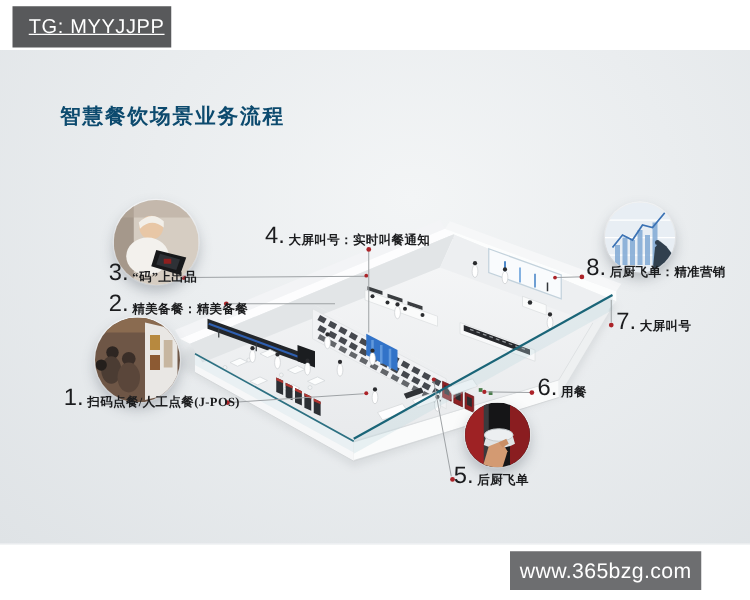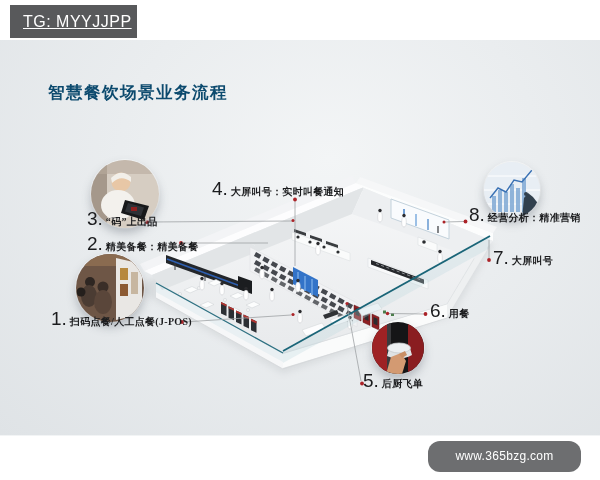--- a/index.html
+++ b/index.html
@@ -8,23 +8,23 @@
     background:#ffffff;
     font-family:"Liberation Sans","DejaVu Sans",sans-serif;
   }
   
   .tag-box{
     position:absolute;left:10px;top:5px;width:127px;height:33px;z-index:6;
     background:#58595b;color:#fff;font-size:16px;line-height:33px;
     padding-left:13px;box-sizing:border-box;letter-spacing:.5px;text-decoration:underline;
   }
   .footer-bar{
-    position:absolute;left:428px;top:441px;width:153px;height:31px;z-index:6;
-    background:#6d6e70;color:#fff;font-size:12px;line-height:31px;
-    text-align:center;letter-spacing:.3px;border-radius:12px;
+    position:absolute;left:408px;top:441px;width:153px;height:31px;z-index:6;
+    background:#6d6e70;color:#fff;font-size:17px;line-height:31px;
+    text-align:center;letter-spacing:.3px;
   }
   
   .card{
     position:absolute;left:0;top:40px;width:600px;height:395px;z-index:1;
     background:radial-gradient(ellipse at 55% 30%, #f3f5f6 0%, #eaedef 45%, #dfe3e6 100%);
     border-bottom:1px solid #f2f4f5;
   }
   .page-title{
     position:absolute;left:48px;top:82px;z-index:4;
     font-size:16.5px;font-weight:700;color:#0c4a6e;letter-spacing:1.5px;
@@ -356,16 +356,16 @@
 <div class="step" id="step-6">
   <span class="n">6.</span>
   <span class="t">用餐</span>
 </div>
 <div class="step" id="step-7">
   <span class="n">7.</span>
   <span class="t">大屏叫号</span>
 </div>
 <div class="step" id="step-8">
   <span class="n">8.</span>
-  <span class="t">经营分析：精准营销</span>
+  <span class="t">后厨飞单：精准营销</span>
 </div>
 
 <div class="footer-bar">www.365bzg.com</div>
 
 </body></html>

